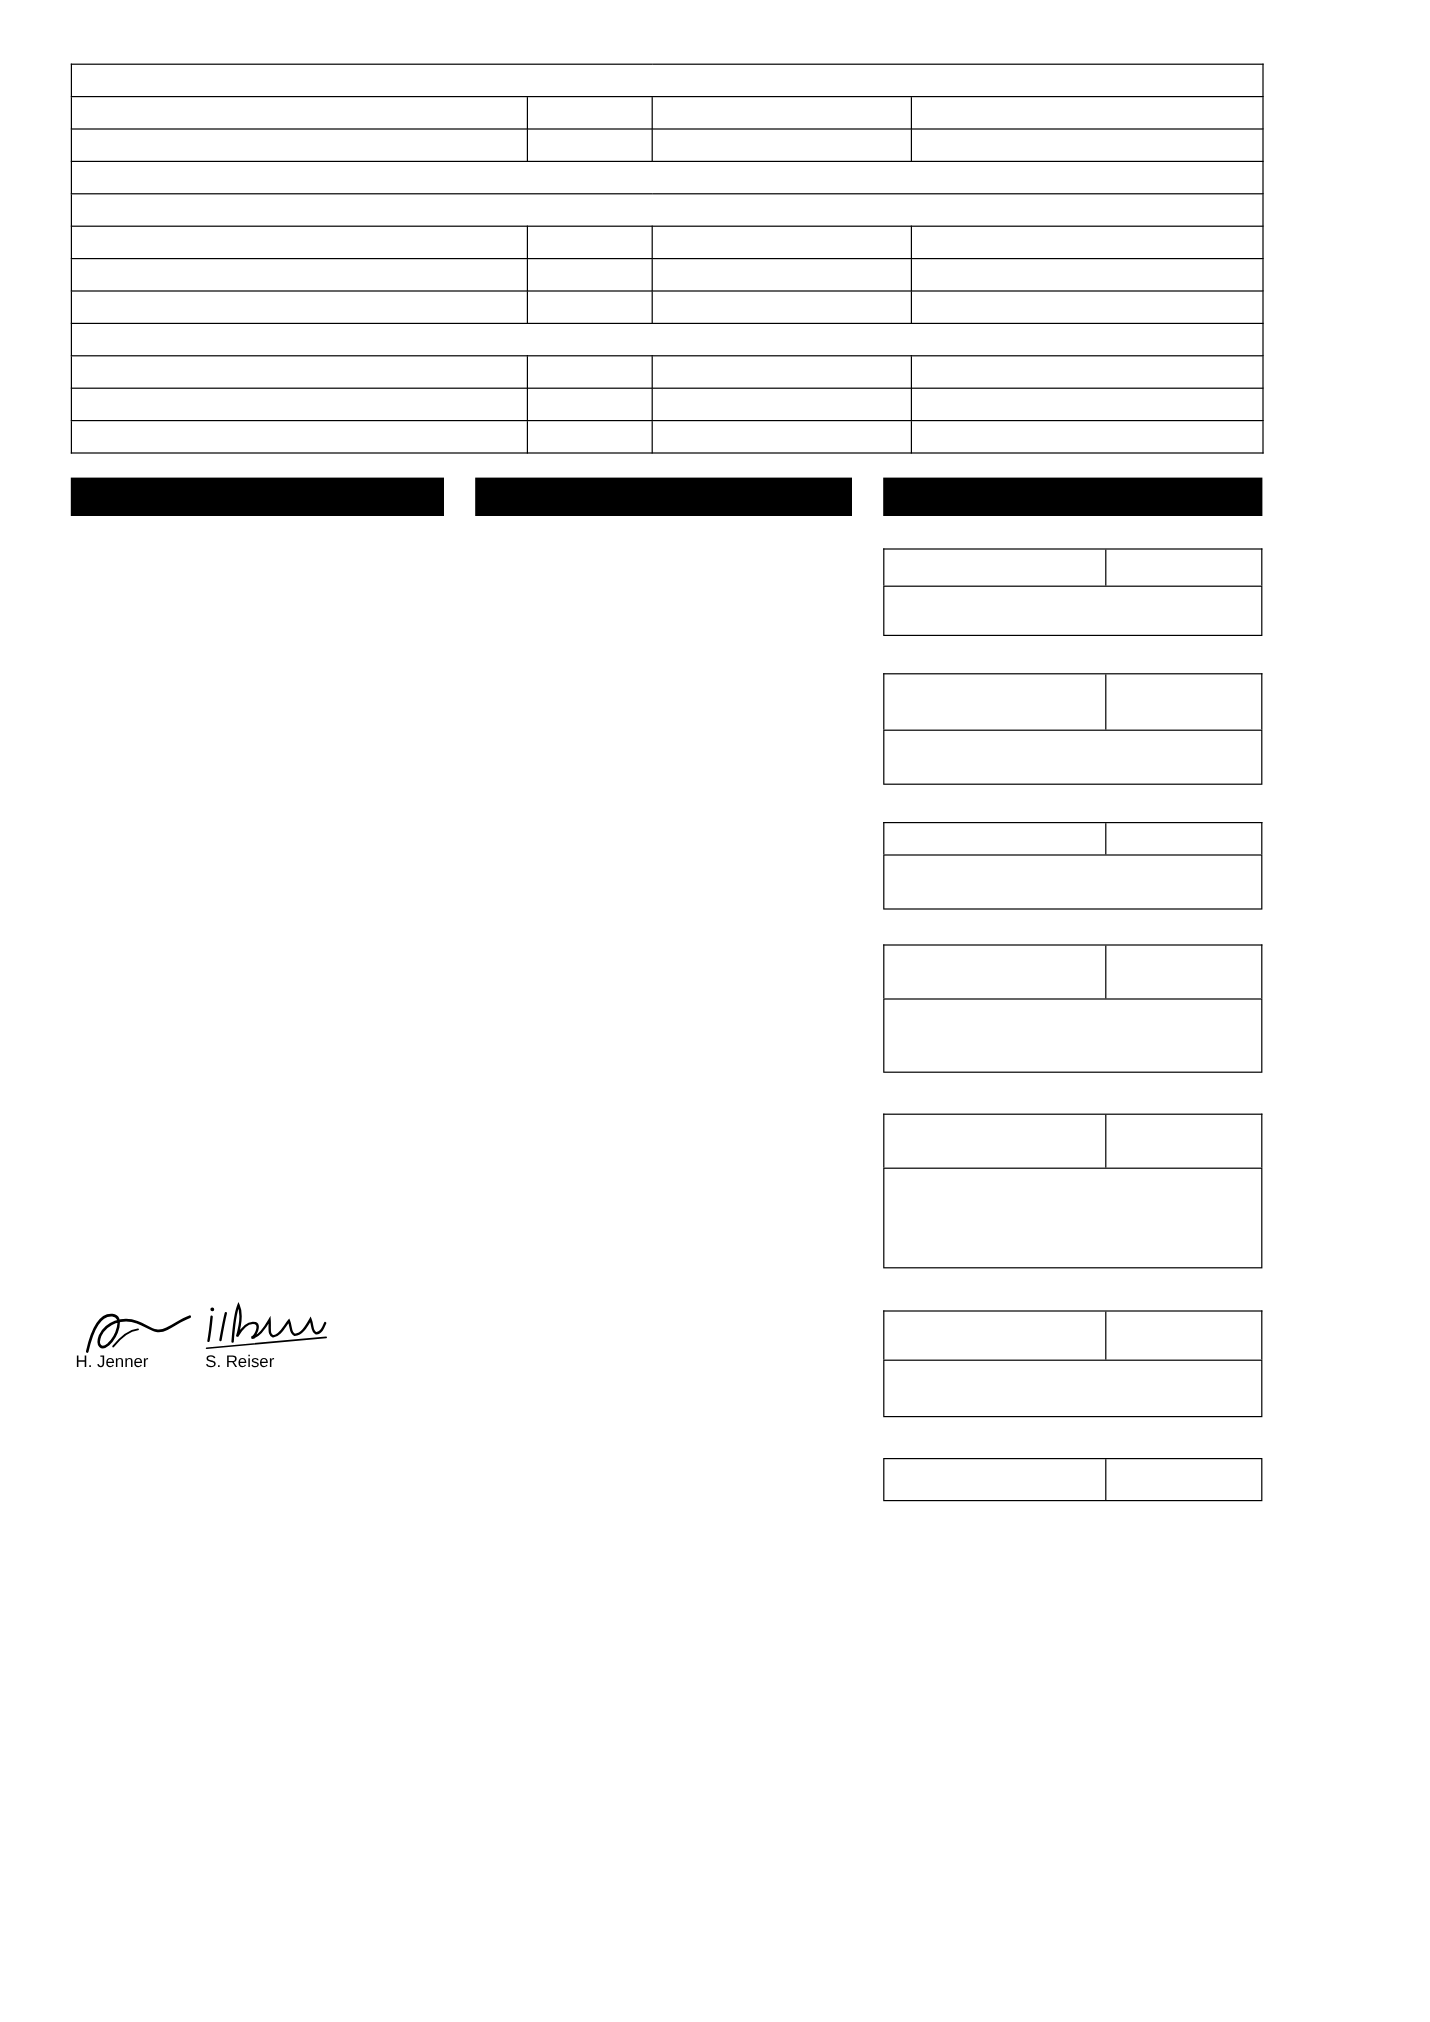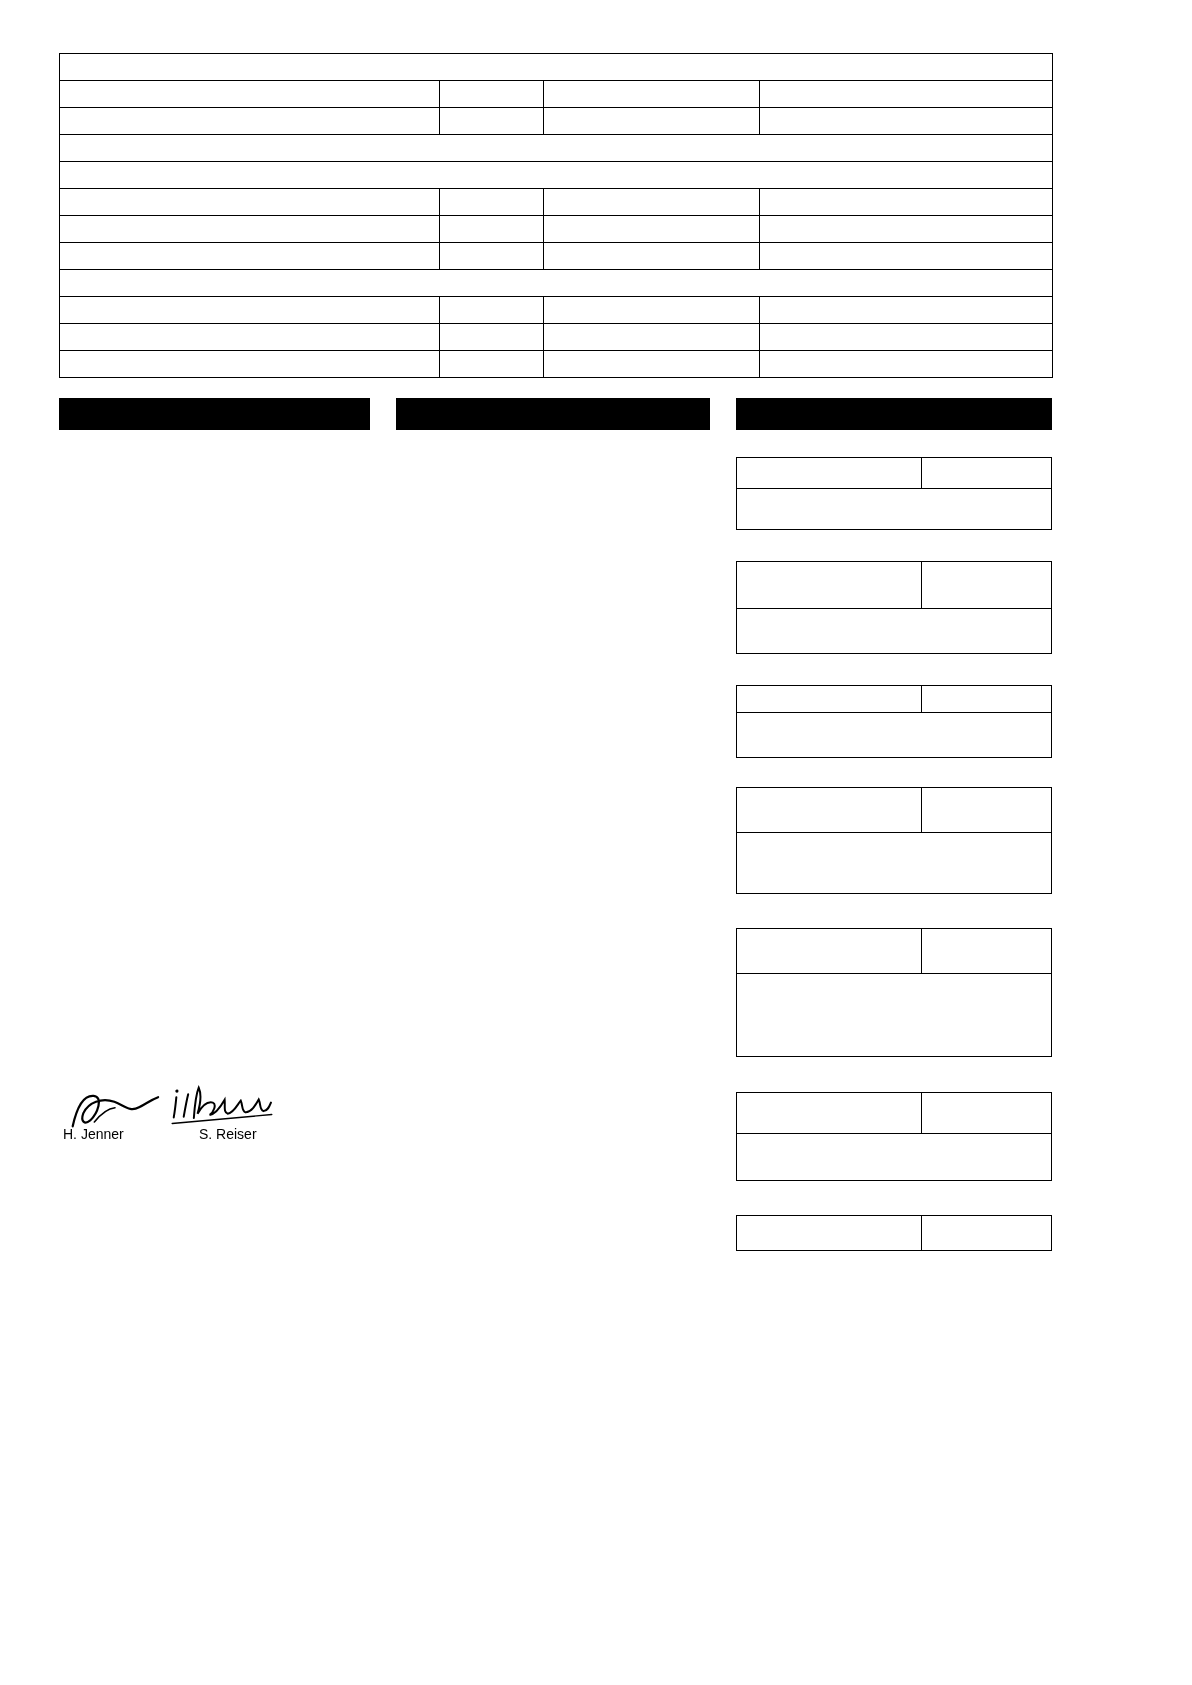--- a/index.html
+++ b/index.html
@@ -106,21 +106,21 @@
   }
   .sig-names {
     position: absolute;
     left: 0;
     top: 36px;
     width: 320px;
     font-size: 14px;
     line-height: 16px;
   }
   .sig-name-1 { position: absolute; left: 4px;   top: 0; }
-  .sig-name-2 { position: absolute; left: 112px; top: 0; margin-left: 28px; }
+  .sig-name-2 { position: absolute; left: 112px; top: 0; }
 
   
   .rbox {
     position: absolute;
     left: 736px;
     width: 316px;
     box-sizing: border-box;
   }
   .rbox .hdr {
     display: flex;

